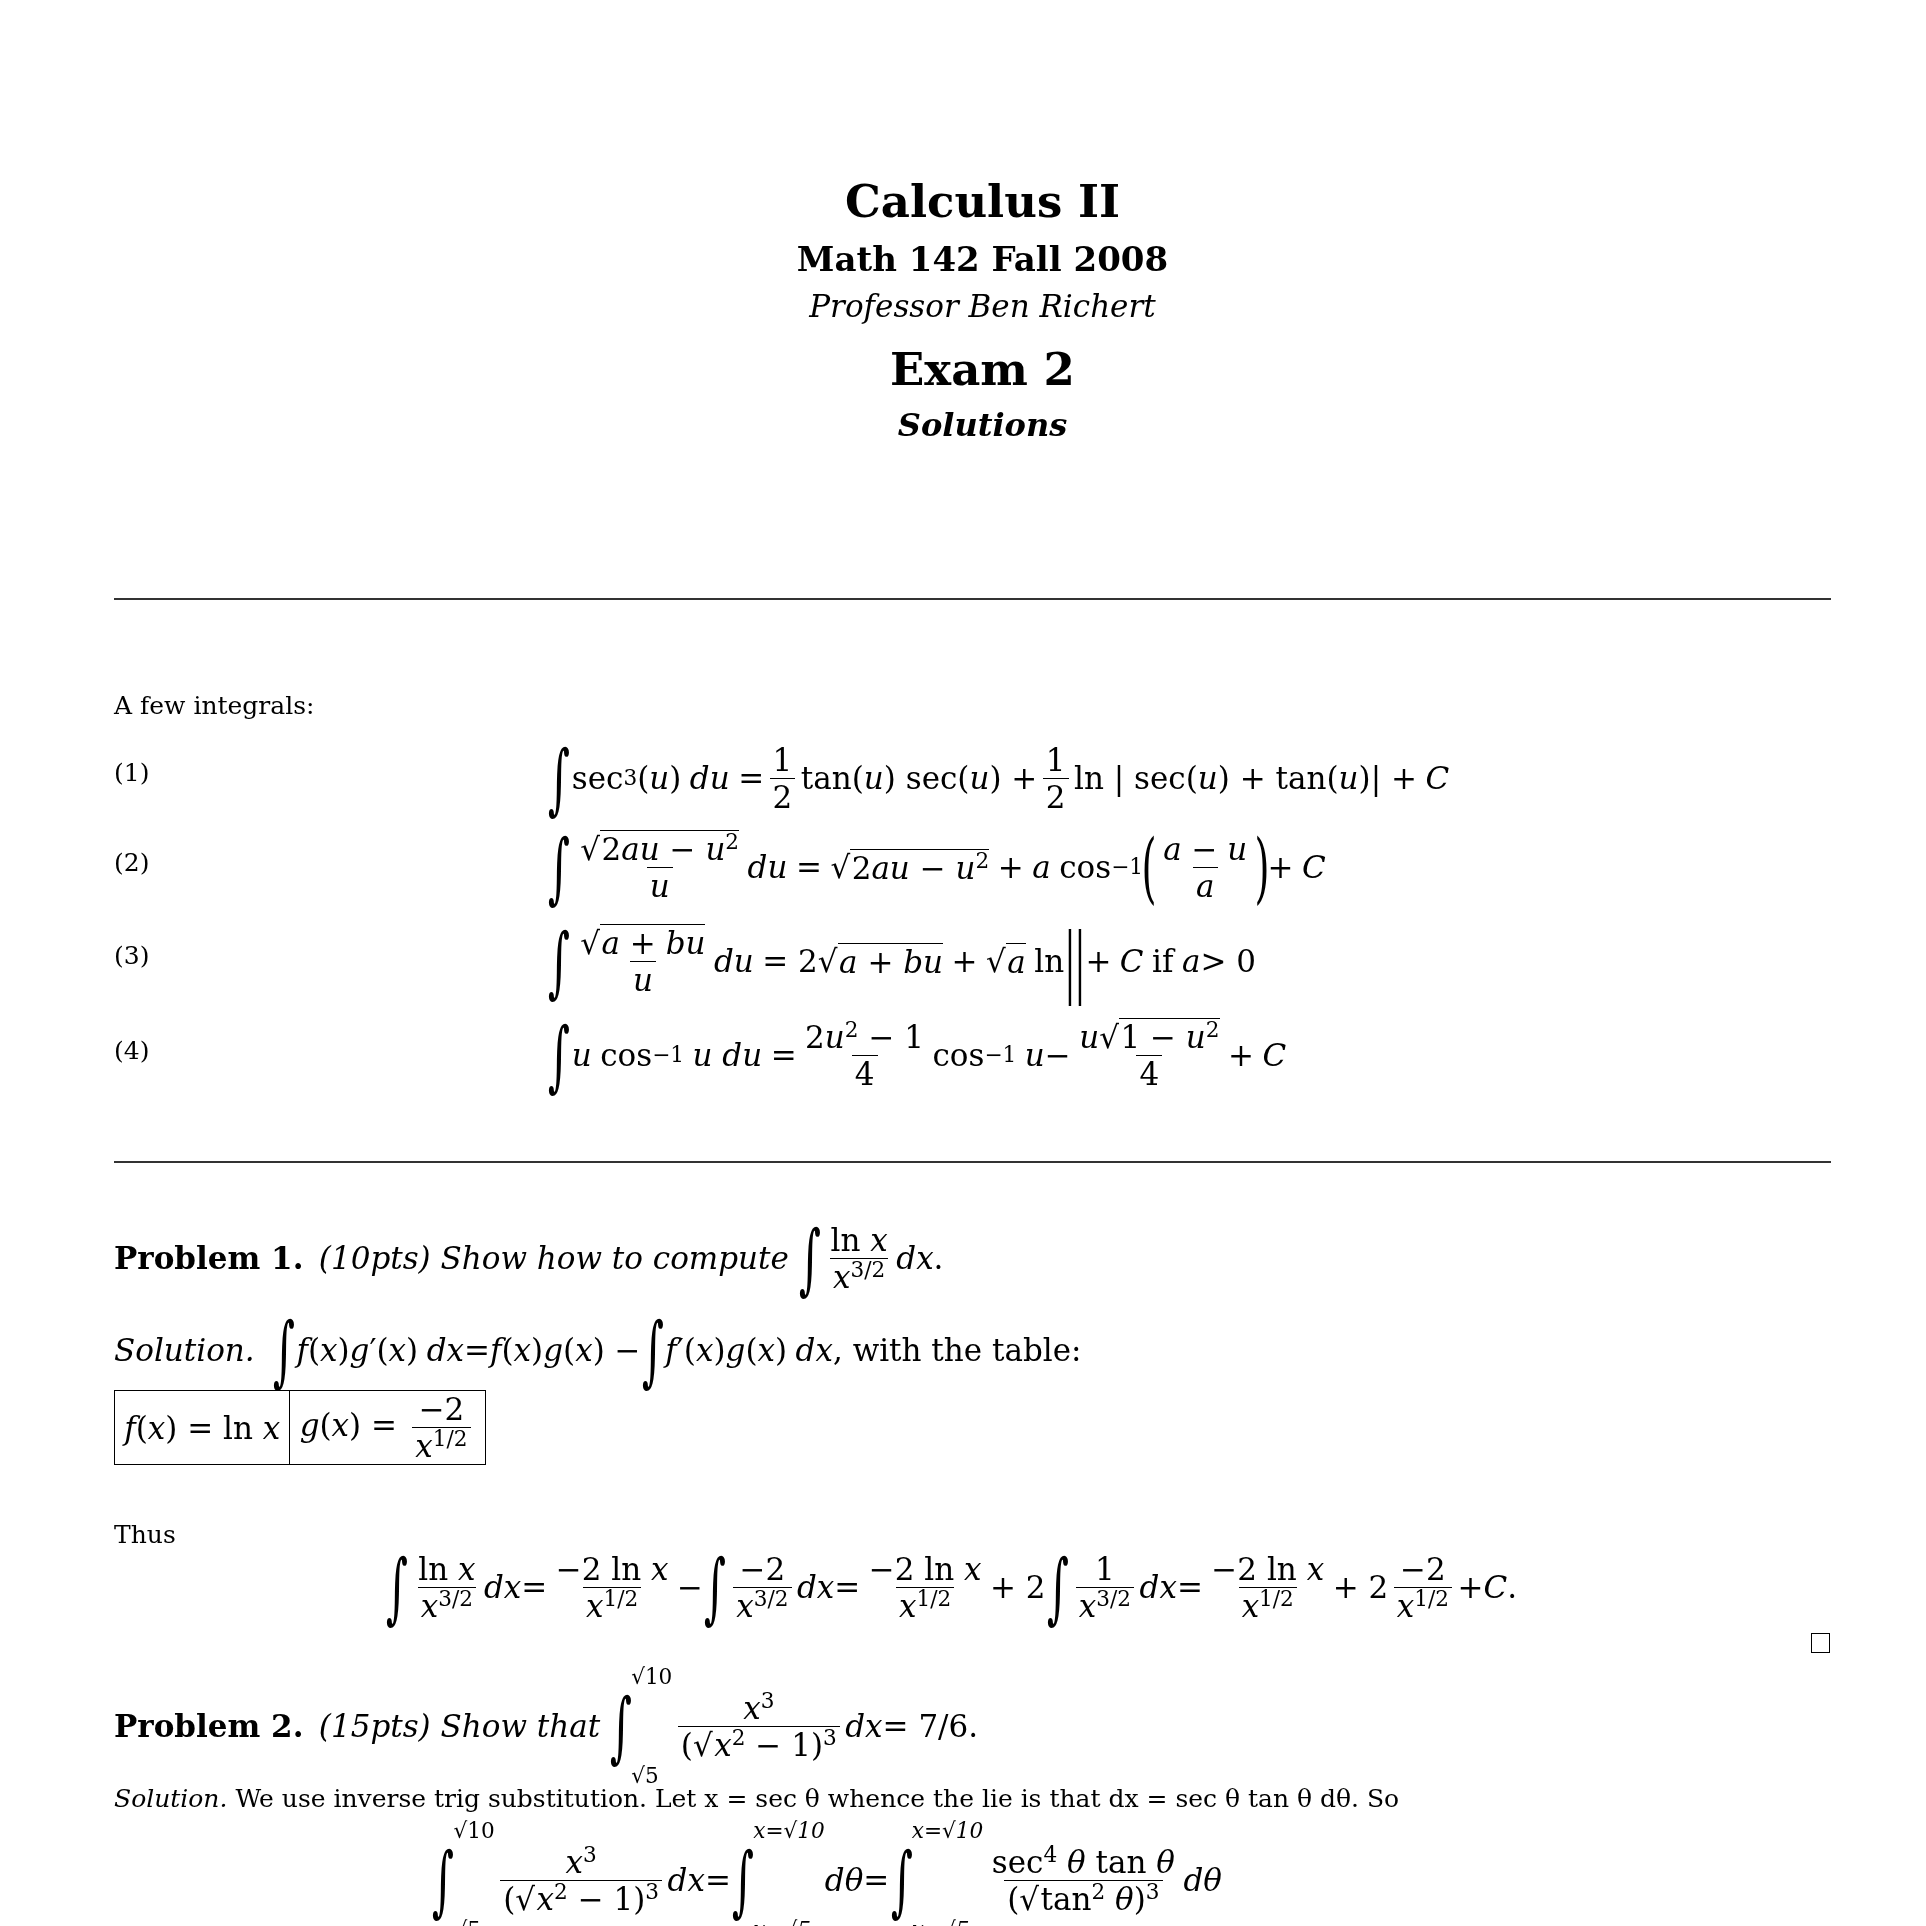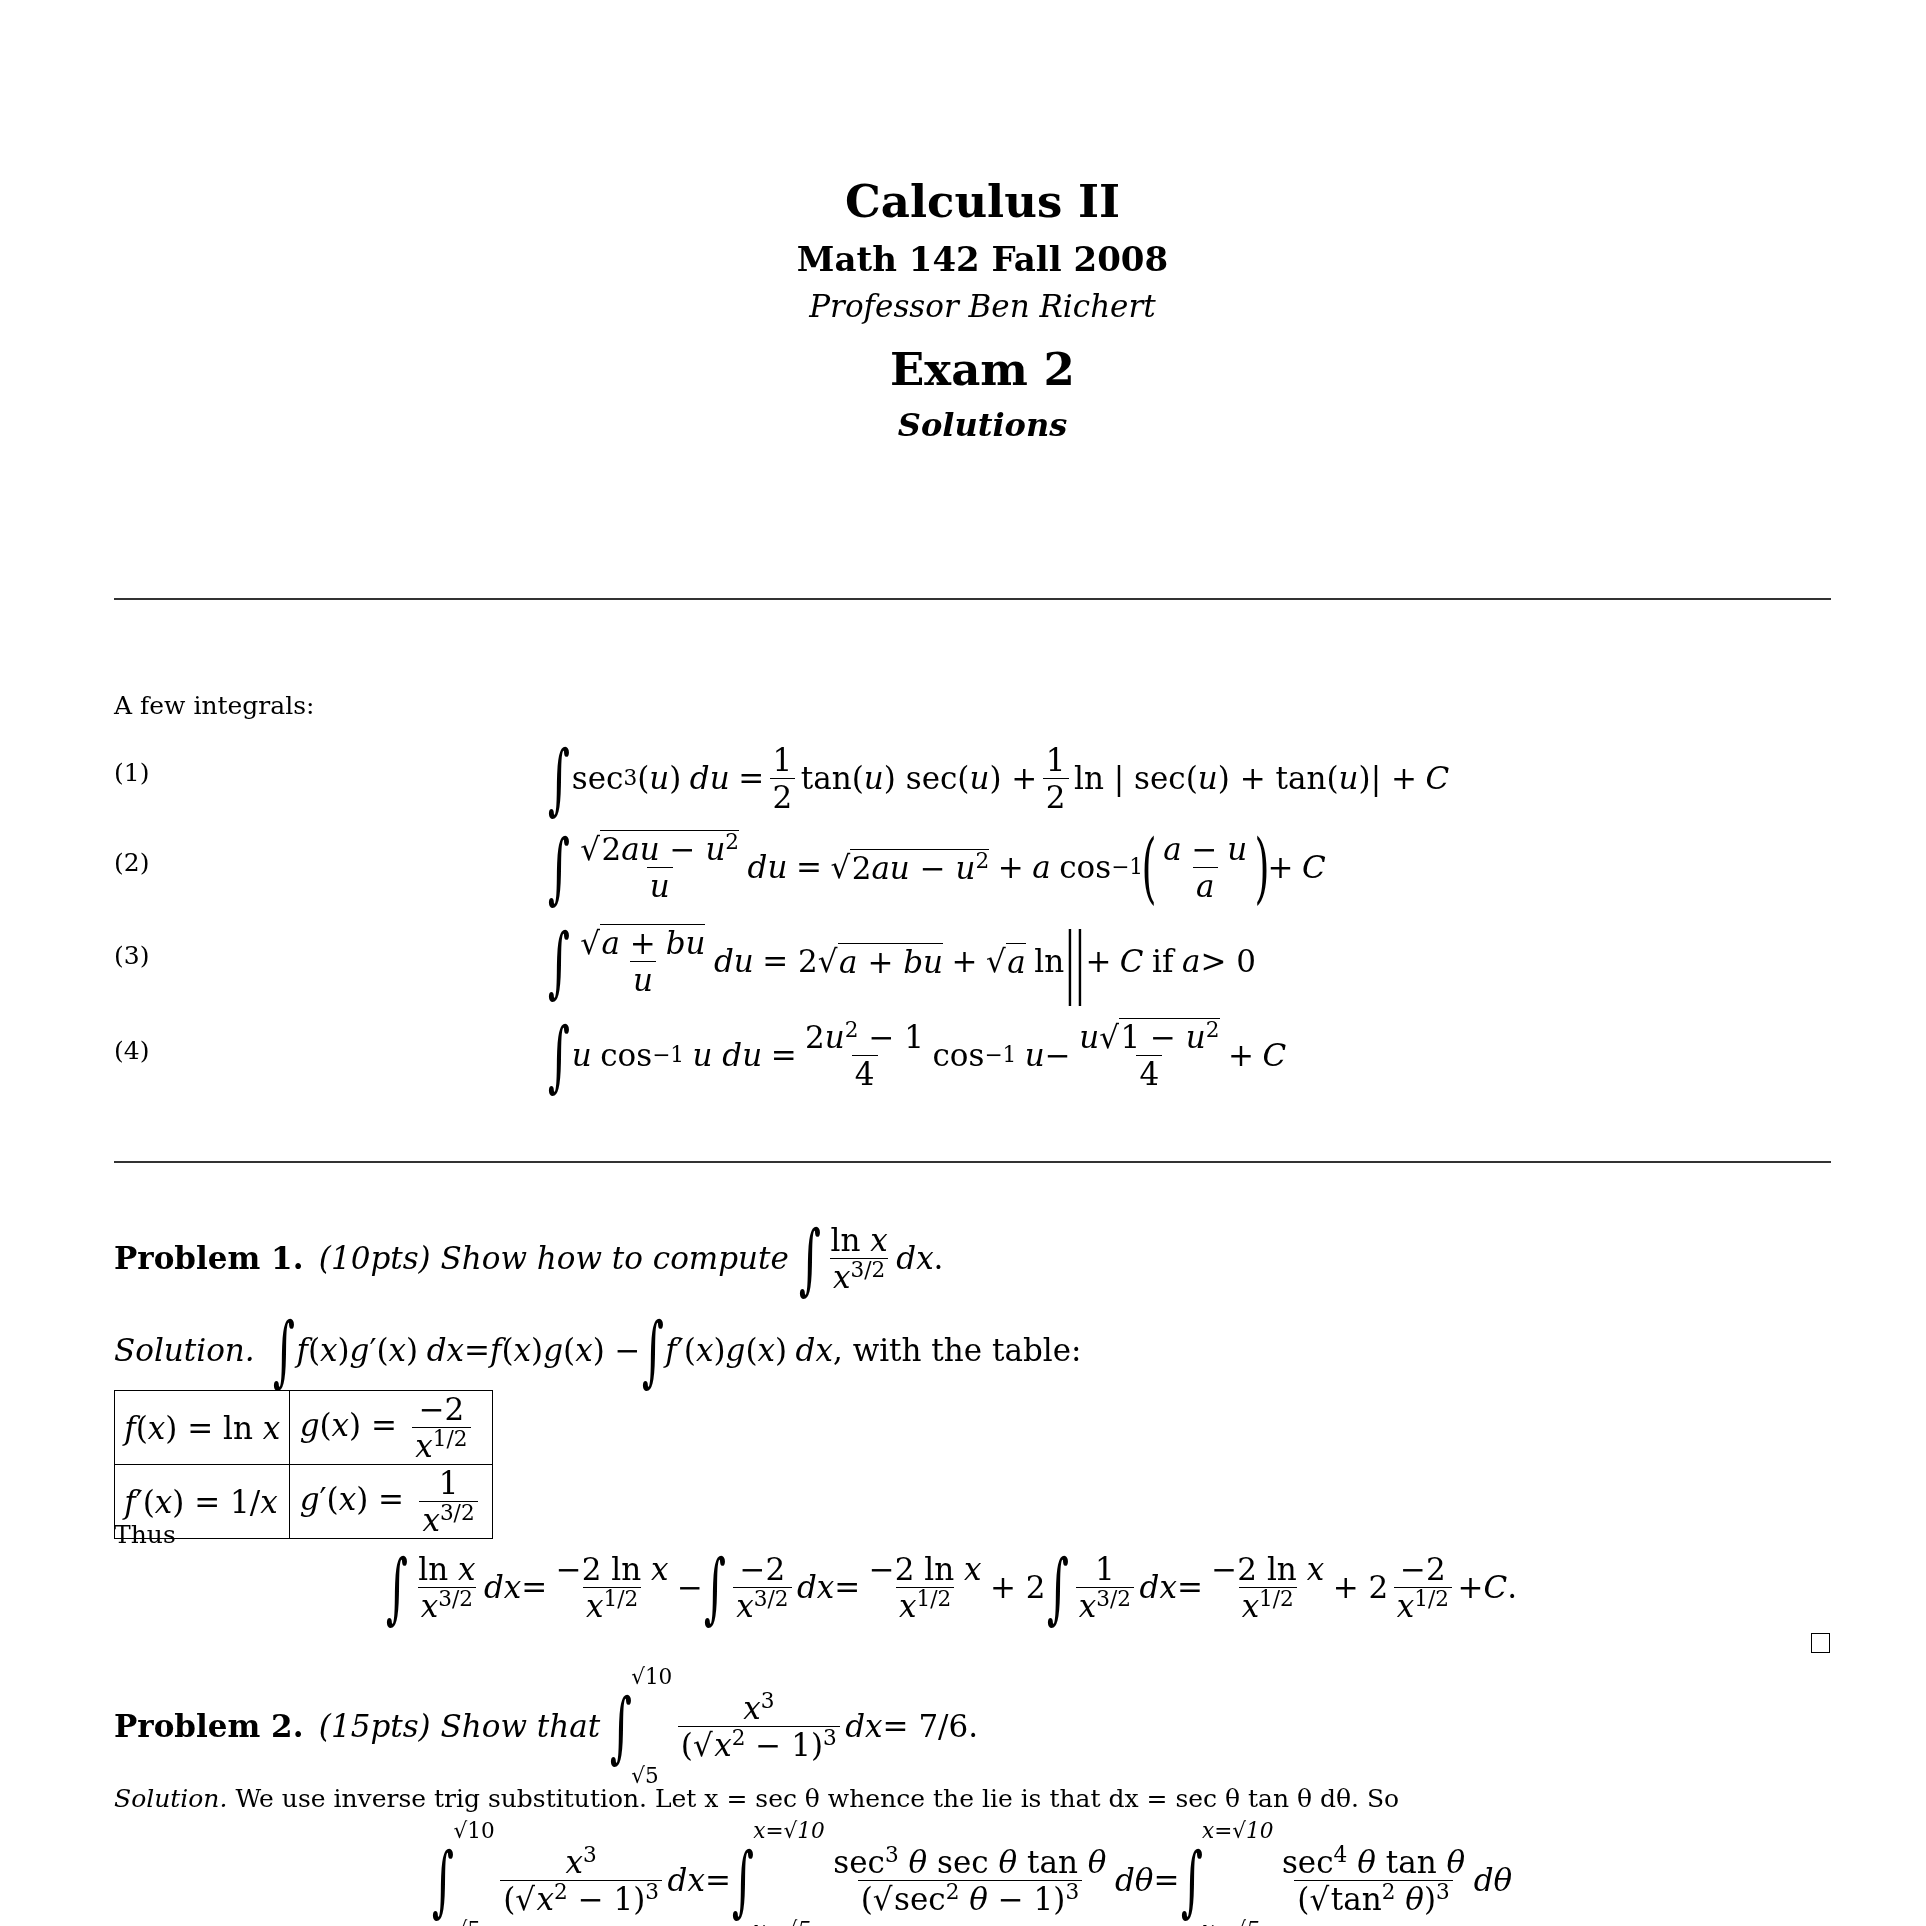--- a/index.html
+++ b/index.html
@@ -230,27 +230,20 @@
 
 <table class="ibp">
   <tbody>
       <tr>
     <td><span class="m">f</span>(<span class="m">x</span>) = ln <span class="m">x</span></td>
     <td><span class="m">g</span>(<span class="m">x</span>) = <span class="frac">
             <span class="num">−2</span>
             <span class="den"><span class="m">x</span><span class="sup">1/2</span></span>
           </span></td>
   </tr>
-  <tr>
-    <td><span class="m">f</span>′(<span class="m">x</span>) = 1/<span class="m">x</span></td>
-    <td><span class="m">g</span>′(<span class="m">x</span>) = <span class="frac">
-            <span class="num">1</span>
-            <span class="den"><span class="m">x</span><span class="sup">3/2</span></span>
-          </span></td>
-  </tr>
 </tbody>
   </table>
 
 <div class="abs txt" style="left:114px; top:1520px;">Thus</div>
 
 <div class="eqrow" style="left:385px; top:1541px; height:92px;">
   <span class="int">∫</span>
   <span class="frac">
       <span class="num"><span class="rm">ln</span> <span class="m">x</span></span>
       <span class="den"><span class="m">x</span><span class="sup">3/2</span></span>
@@ -330,24 +323,20 @@
       <span class="num"><span class="m">x</span><span class="sup">3</span></span>
       <span class="den">(<span class="rad">√</span><span class="sqrt"><span class="m">x</span><span class="sup">2</span> − 1</span>)<span class="sup">3</span></span>
     </span>
   <span class="m">dx</span>
     <span class="rm"> = </span>
   <span class="int">∫</span>
     <span class="lim">
       <span class="up m">x=√10</span>
       <span class="lo m">x=√5</span>
     </span>
-  <span class="frac">
-      <span class="num">sec<span class="sup">3</span> <span class="m">θ</span> sec <span class="m">θ</span> tan <span class="m">θ</span></span>
-      <span class="den">(<span class="rad">√</span><span class="sqrt">sec<span class="sup">2</span> <span class="m">θ</span> − 1</span>)<span class="sup">3</span></span>
-    </span>
   <span class="m">dθ</span>
     <span class="rm"> = </span>
   <span class="int">∫</span>
     <span class="lim">
       <span class="up m">x=√10</span>
       <span class="lo m">x=√5</span>
     </span>
   <span class="frac">
       <span class="num">sec<span class="sup">4</span> <span class="m">θ</span> tan <span class="m">θ</span></span>
       <span class="den">(<span class="rad">√</span><span class="sqrt">tan<span class="sup">2</span> <span class="m">θ</span></span>)<span class="sup">3</span></span>

